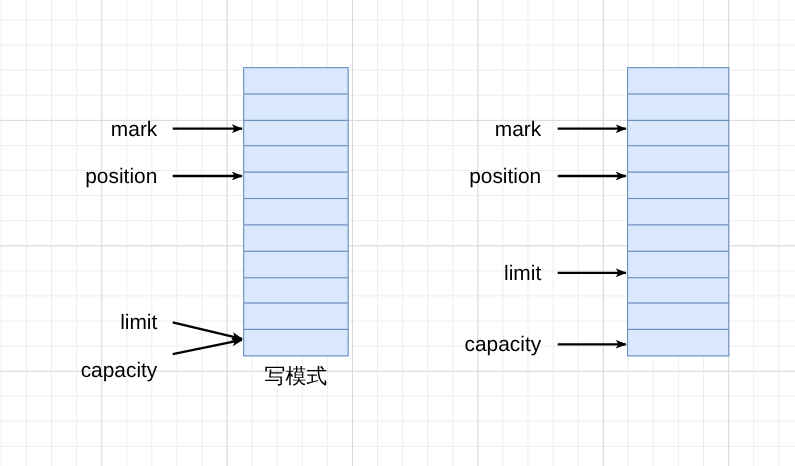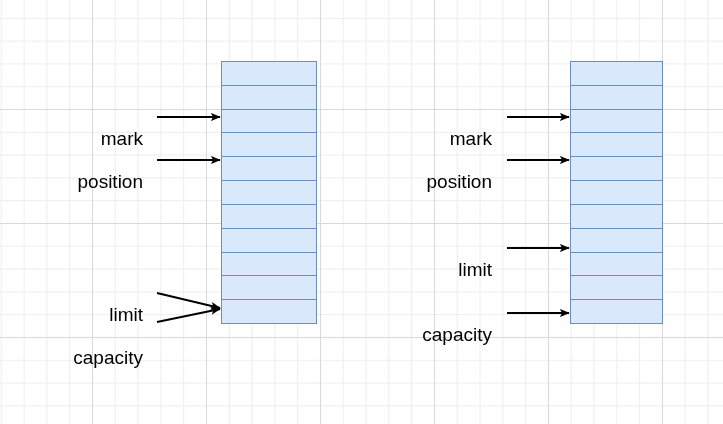--- a/index.html
+++ b/index.html
@@ -51,21 +51,20 @@
     margin-top: -1px;
   }
   .buffer-cell:first-child { margin-top: 0; }
   .label {
     position: absolute;
     color: #000000;
     font-size: 19px;
     line-height: 19px;
     white-space: nowrap;
     letter-spacing: 0px;
-    margin-top: 20px;
   }
   .label.right-aligned {
     text-align: right;
     transform: translateY(-50%);
   }
   .caption {
     position: absolute;
     color: #000000;
     font-size: 19px;
     line-height: 19px;
@@ -94,20 +93,21 @@
       <div class="buffer-cell" style="background: rgb(218, 232, 252); border-color: rgb(108, 142, 191);"></div>
       <div class="buffer-cell" style="background: rgb(218, 232, 252); border-color: rgb(108, 142, 191);"></div>
       <div class="buffer-cell" style="background: rgb(218, 232, 252); border-color: rgb(108, 142, 191);"></div>
       <div class="buffer-cell" style="background: rgb(218, 232, 252); border-color: rgb(108, 142, 191);"></div>
       <div class="buffer-cell" style="background: rgb(218, 232, 252); border-color: rgb(108, 142, 191);"></div>
       <div class="buffer-cell" style="background: rgb(218, 232, 252); border-color: rgb(108, 142, 191);"></div>
       <div class="buffer-cell" style="background: rgb(218, 232, 252); border-color: rgb(108, 142, 191);"></div>
       <div class="buffer-cell" style="background: rgb(218, 232, 252); border-color: rgb(108, 142, 191);"></div>
     </div>
 
+  <div class="caption" style="left:221px; top:333px; width:96px;">写模式</div>
 
   <div class="label right-aligned" style="left:0px; top:118px; width:143px;">mark</div>
 
   <div class="label right-aligned" style="left:0px; top:161px; width:143px;">position</div>
 
   <div class="label right-aligned" style="left:0px; top:294px; width:143px;">limit</div>
 
   <div class="label right-aligned" style="left:0px; top:337px; width:143px;">capacity</div>
 
   <div class="buffer" id="buffer-read" style="left:570px; top:61px; width:93px; height:263px;">

